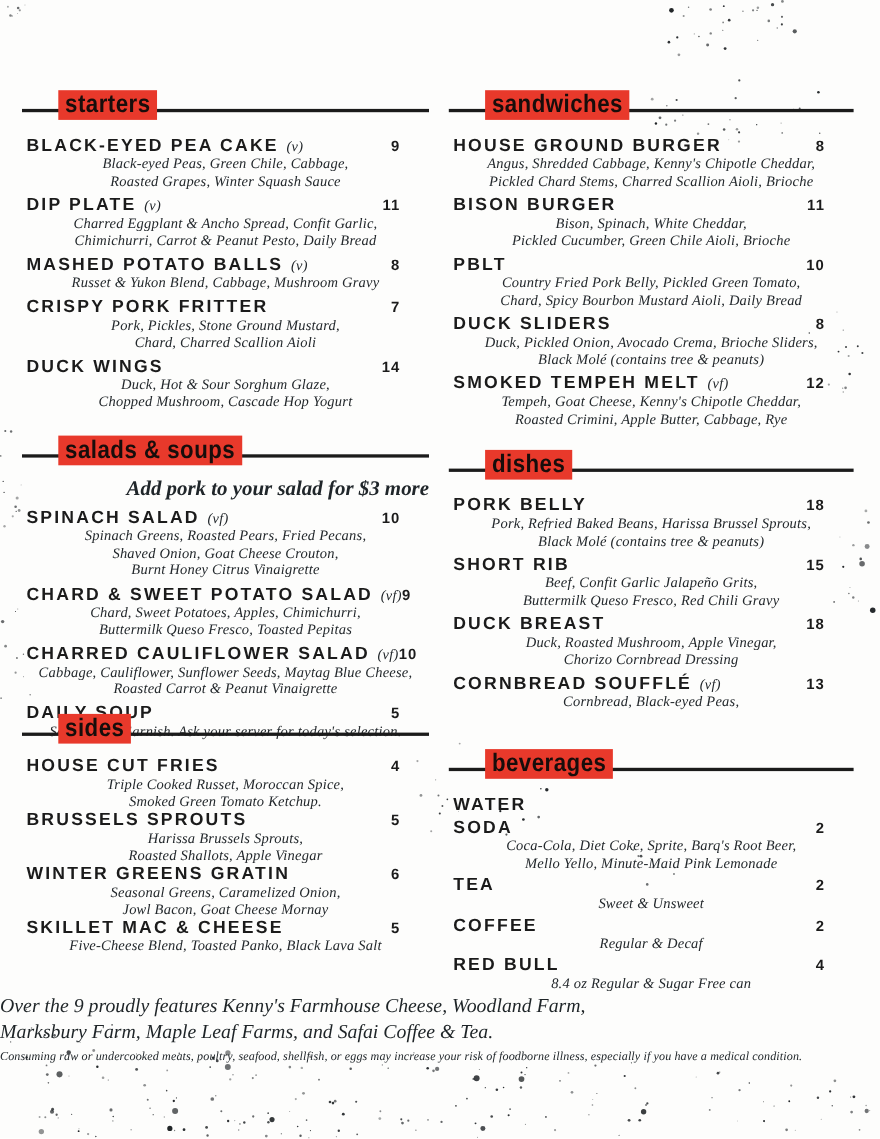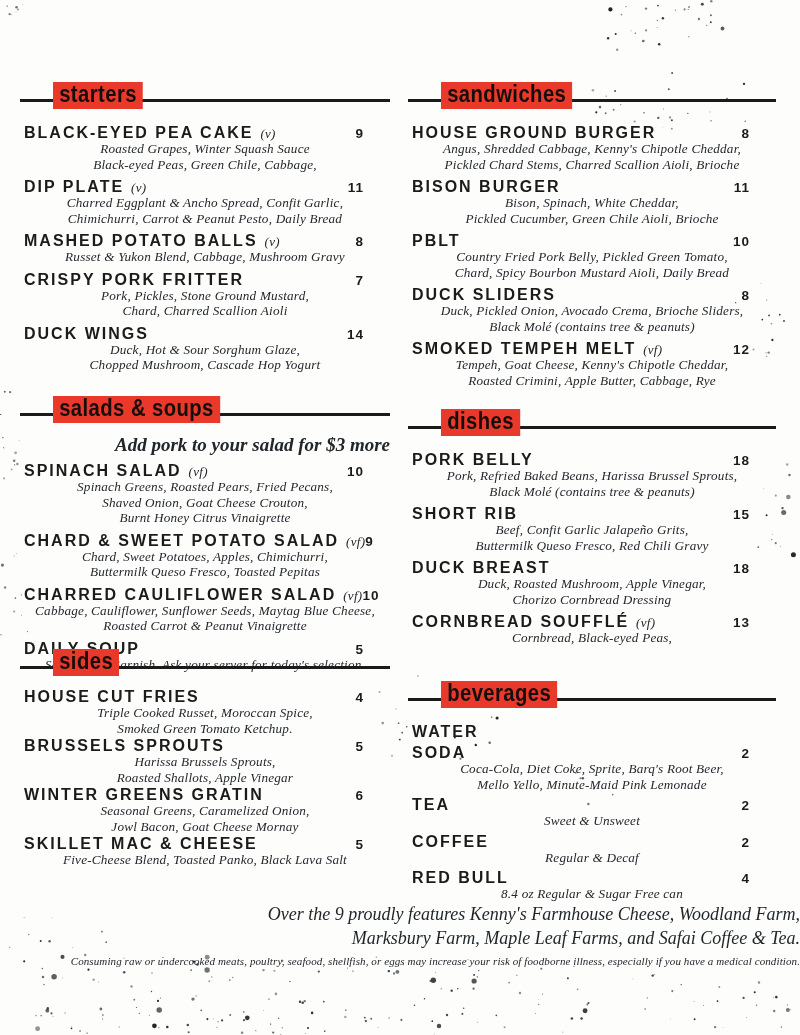--- a/index.html
+++ b/index.html
@@ -52,21 +52,21 @@
     font-size:13px;letter-spacing:.3px;margin-left:7px;color:#22272b;
   }
   .item-price{margin-left:auto;font-weight:700;font-size:13.5px;letter-spacing:1px;margin-right:26px;}
   .desc-line{
     text-align:center;
     font-family:"Liberation Serif",serif;font-style:italic;
     font-size:13.2px;line-height:15.5px;letter-spacing:.2px;color:#23282c;
   }
 
   
-  .footer{position:absolute;left:0;right:0;top:902px;text-align:right;}
+  .footer{position:absolute;left:0;right:0;top:902px;text-align:left;}
   .footer-line{
     font-family:"Liberation Serif",serif;font-style:italic;
     font-size:18px;line-height:24px;color:#1e2427;
   }
   .disclaimer{
     margin-top:5px;
     font-family:"Liberation Serif",serif;font-style:italic;
     font-size:11px;line-height:13px;letter-spacing:.1px;color:#20262a;
   }
 </style>
@@ -396,22 +396,22 @@
         <div class="sec-header">
           <div class="rule"></div>
           <div class="title-box">starters</div>
         </div>
         <div class="item">
           <div class="item-row">
             <span class="item-name">BLACK-EYED PEA CAKE</span>
             <span class="diet">(v)</span>
             <span class="item-price">9</span>
           </div>
+          <div class="desc-line">Black-eyed Peas, Green Chile, Cabbage,</div>
           <div class="desc-line">Roasted Grapes, Winter Squash Sauce</div>
-          <div class="desc-line">Black-eyed Peas, Green Chile, Cabbage,</div>
         </div>
         <div class="item">
           <div class="item-row">
             <span class="item-name">DIP PLATE</span>
             <span class="diet">(v)</span>
             <span class="item-price">11</span>
           </div>
           <div class="desc-line">Charred Eggplant &amp; Ancho Spread, Confit Garlic,</div>
           <div class="desc-line">Chimichurri, Carrot &amp; Peanut Pesto, Daily Bread</div>
         </div>

